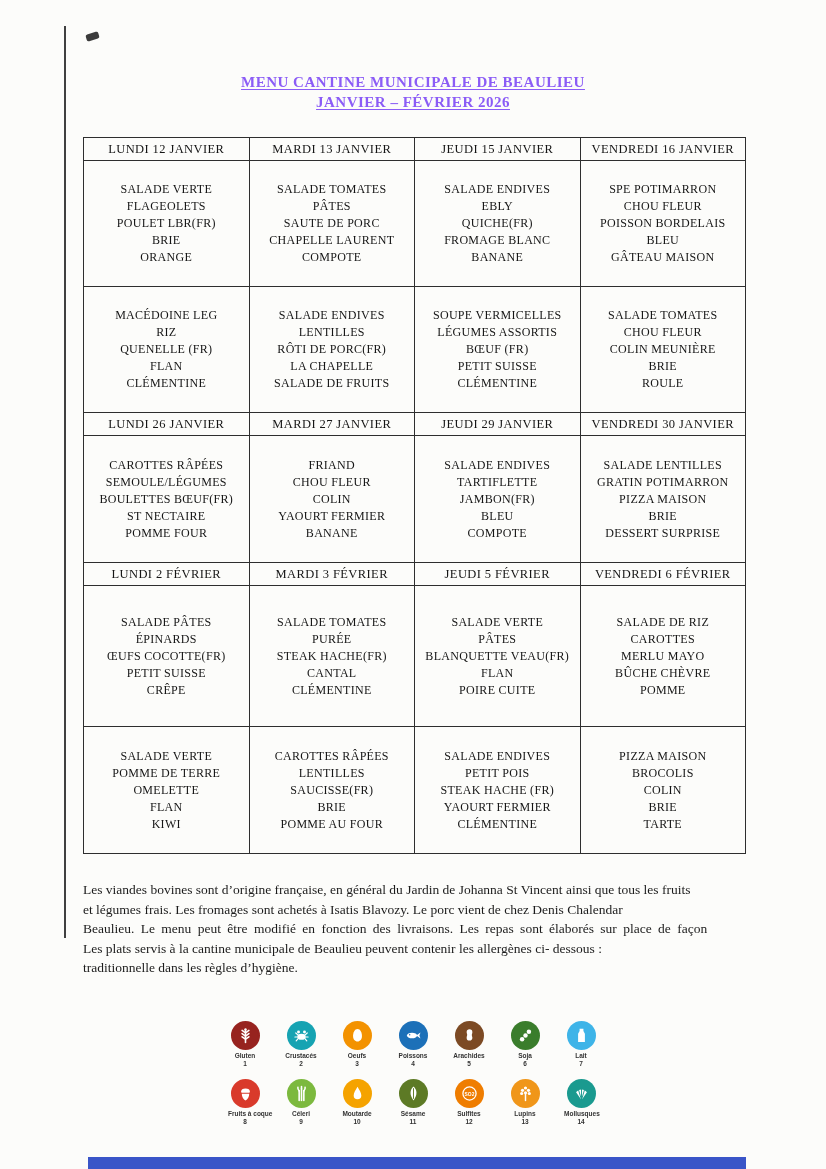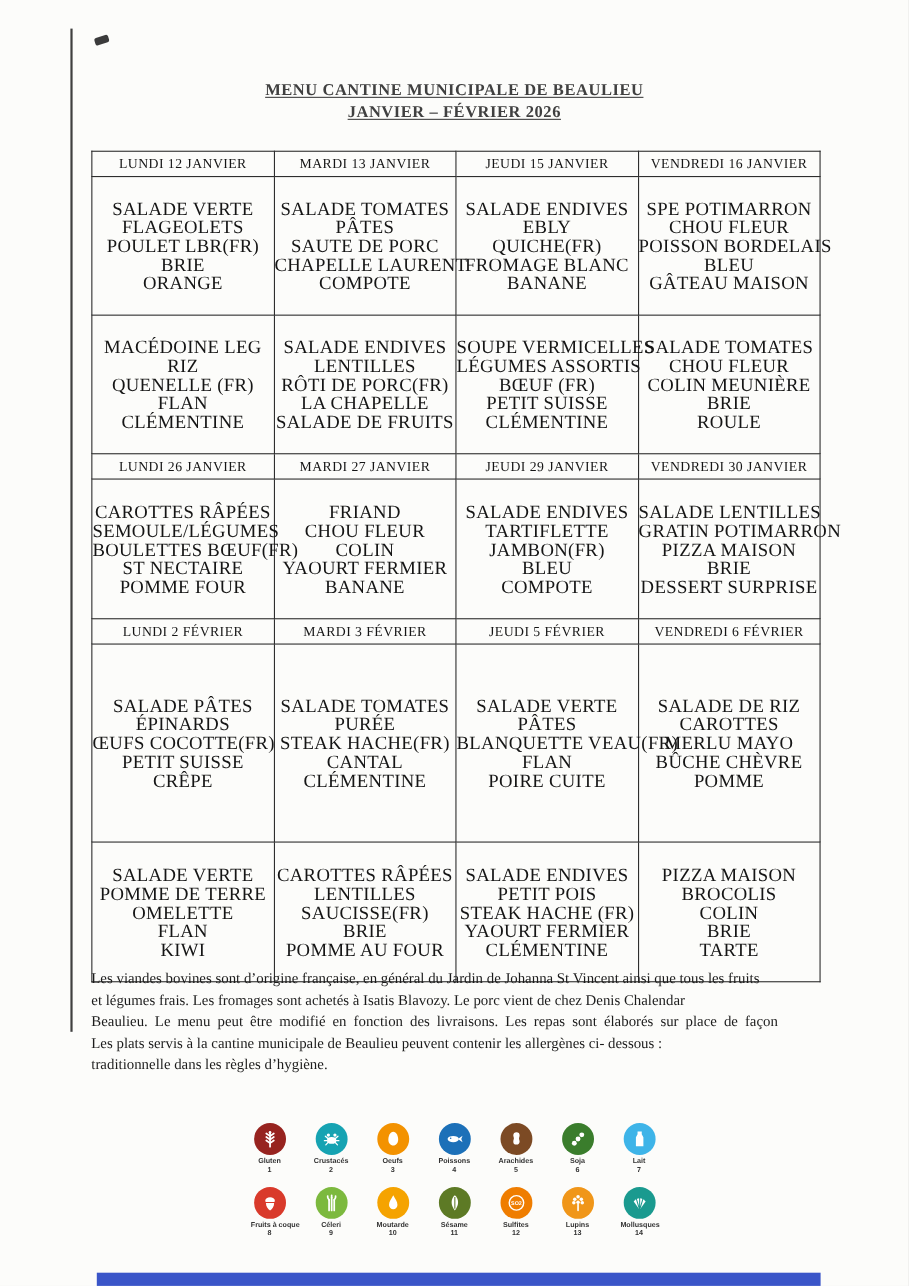--- a/index.html
+++ b/index.html
@@ -8,30 +8,30 @@
     background:#fcfcfa; overflow:hidden;
     font-family:"Liberation Serif", serif; color:#1a1a1a;
   }
   
   .scan-line { position:absolute; left:64px; top:26px; width:2px; height:912px; background:#1f1f1f; opacity:.85; }
   .scan-blob { position:absolute; left:86px; top:33px; width:13px; height:7px; background:#262626; border-radius:2px; transform:rotate(-18deg); opacity:.9; }
   .blue-bar { position:absolute; left:88px; top:1157px; width:658px; height:12px; background:#3a55c8; }
 
   
   .title { position:absolute; top:74px; left:0; right:0; text-align:center;
-    font-weight:bold; font-size:15px; letter-spacing:.5px; color:#404040; }
+    font-weight:bold; font-size:15px; letter-spacing:.5px; color:#8b5cf6; }
   .title div { text-decoration:underline; text-underline-offset:2px; }
   .title .t2 { margin-top:3px; }
 
   
   .menu-table { position:absolute; left:83px; top:137px; width:663px;
     border-collapse:collapse; table-layout:fixed; color:#151515; }
   .menu-table th, .menu-table td { border:1px solid #2e2e2e; padding:0; }
   .menu-table th { height:22px; font-size:12.5px; font-weight:normal; letter-spacing:.4px; text-align:center; }
-  .menu-cell { text-align:center; vertical-align:middle; font-size:17px; letter-spacing:.3px;font-family:Liberation Serif, serif; }
+  .menu-cell { text-align:center; vertical-align:middle; font-size:12px; letter-spacing:.3px;font-family:Liberation Serif, serif; }
   .menu-item { line-height:17px; white-space:nowrap; }
 
   
   .footer { position:absolute; left:83px; top:880px; width:666px;
     font-size:13.5px; line-height:19.5px; color:#1c1c1c; }
   .footer-line { display:block; }
   .footer-line.spread { word-spacing:3px; }
 
   
   .allergens { position:absolute; top:1021px; left:0; right:0; }
@@ -158,21 +158,21 @@
             <div class="menu-item">BRIE</div>
             <div class="menu-item">DESSERT SURPRISE</div>
           </td>
         </tr>
         <tr>
           <th>LUNDI 2 FÉVRIER</th>
           <th>MARDI 3 FÉVRIER</th>
           <th>JEUDI 5 FÉVRIER</th>
           <th>VENDREDI 6 FÉVRIER</th>
         </tr>
-        <tr style="height: 180px;">
+        <tr style="height: 141px;">
           <td class="menu-cell">
             <div class="menu-item">SALADE PÂTES</div>
             <div class="menu-item">ÉPINARDS</div>
             <div class="menu-item">ŒUFS COCOTTE(FR)</div>
             <div class="menu-item">PETIT SUISSE</div>
             <div class="menu-item">CRÊPE</div>
           </td>
           <td class="menu-cell">
             <div class="menu-item">SALADE TOMATES</div>
             <div class="menu-item">PURÉE</div>

